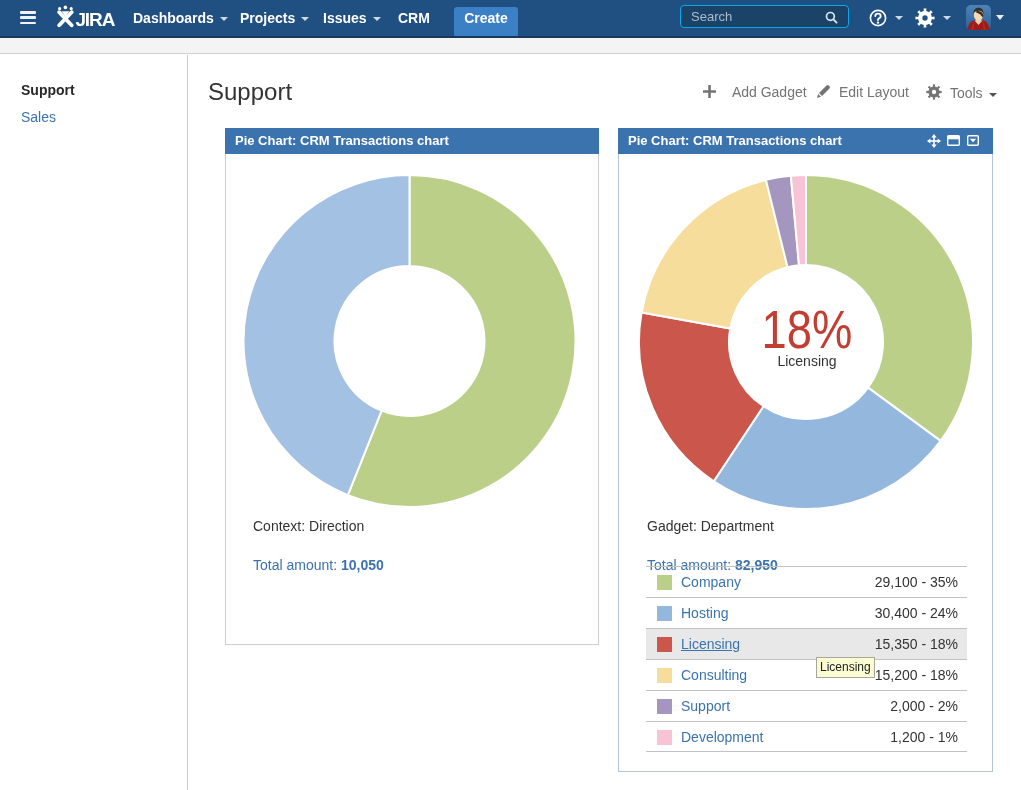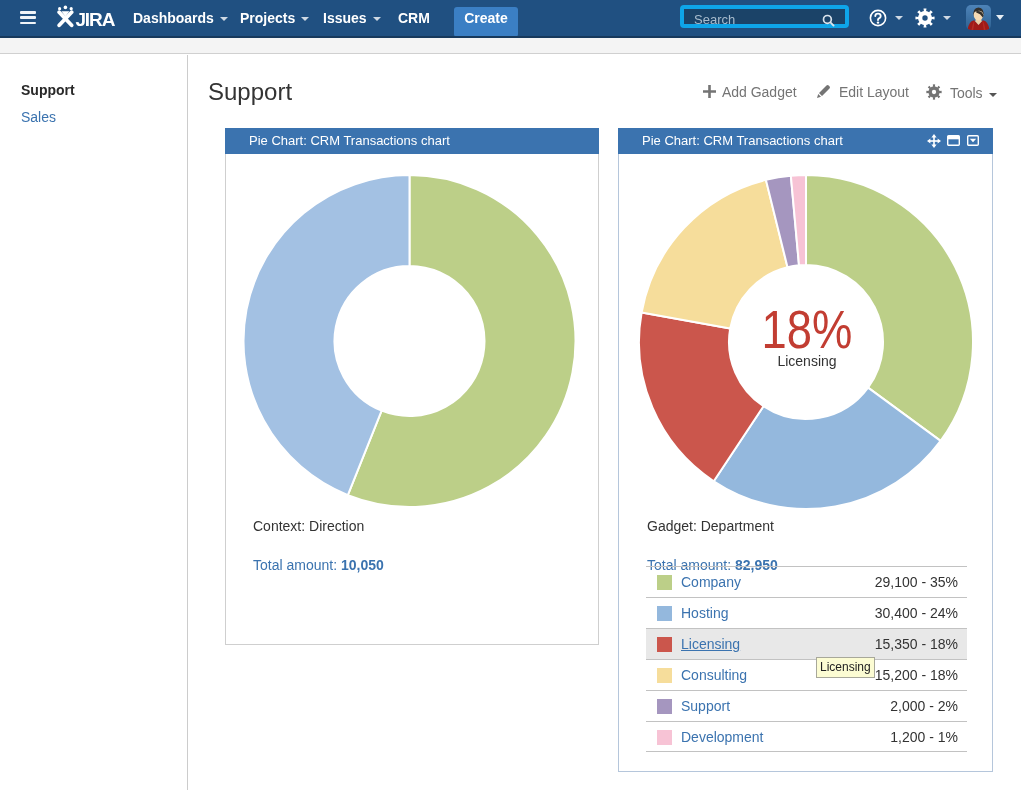--- a/index.html
+++ b/index.html
@@ -8,41 +8,41 @@
 #navbar { position:absolute; left:0; top:0; width:1021px; height:38px; background:#205081; border-bottom:0; }
 #navbar .inner { position:relative; width:100%; height:36px; }
 #navbar .bborder { position:absolute; left:0; top:36px; width:100%; height:2px; background:#17395c; }
 #burger { position:absolute; left:20px; top:11px; width:16px; height:13px; }
 #burger span { position:absolute; left:0; width:16px; height:2.5px; background:#f0f4f8; border-radius:1px; }
 #logo { position:absolute; left:57px; top:4px; height:28px; }
 #logo svg { display:block; }
 .navitem { position:absolute; top:0; height:36px; line-height:36px; color:#fff; font-size:14px; font-weight:bold; white-space:nowrap; }
 .caretw { display:inline-block; width:0; height:0; border-left:4px solid transparent; border-right:4px solid transparent; border-top:4px solid #cfd9e4; vertical-align:2px; margin-left:6px; }
 #btn-create { position:absolute; left:454px; top:7px; width:64px; height:30px; background:#3b7fc4; border-radius:3px; color:#fff; font-size:14px; font-weight:bold; text-align:center; line-height:22px; }
-#searchbox { position:absolute; left:680px; top:5px; width:169px; height:23px; background:#1b4368; border:4px solid #0ea5e9; border-radius:4px; }
+#searchbox { position:absolute; left:680px; top:5px; width:169px; height:23px; background:#1b4368; border:1px solid #0ea5e9; border-radius:4px; }
 #searchbox .ph { position:absolute; left:10px; top:3px; font-size:13px; color:#a8bccd; }
 #nav-help { position:absolute; left:869px; top:9px; }
 #nav-gear { position:absolute; left:915px; top:8px; }
 #avatarbox { position:absolute; left:966px; top:5px; width:25px; height:25px; border-radius:5px; background:linear-gradient(#4d83b8,#2e6191); overflow:hidden; }
 #avatar { position:absolute; left:0; top:0; width:25px; height:25px; }
 
 #strip { position:absolute; left:0; top:38px; width:1021px; height:16px; background:#f4f4f4; border-bottom:1px solid #d0d0d0; }
 
 #sidebar { position:absolute; left:0; top:55px; width:188px; height:735px; background:#fff; border-right:1px solid #cccccc; }
 #sidebar .sb1 { position:absolute; left:21px; top:27px; font-size:14px; font-weight:bold; color:#292929; }
 #sidebar .sb2 { position:absolute; left:21px; top:54px; font-size:14px; color:#3b73af; }
 
 #pgtitle { position:absolute; left:208px; top:78px; font-size:24px; color:#333; }
 .tbtn { position:absolute; top:84px; font-size:14px; color:#747474; white-space:nowrap; }
 .caretd { display:inline-block; width:0; height:0; border-left:4px solid transparent; border-right:4px solid transparent; border-top:4px solid #555; vertical-align:1px; margin-left:3px; }
 
 .gadget { position:absolute; background:#fff; }
 #g1 { left:225px; top:128px; width:374px; height:517px; border:1px solid #cfcfcf; }
 #g2 { left:618px; top:128px; width:375px; height:644px; border:1px solid #b5c6db; }
-.ghead { position:absolute; left:-1px; top:-1px; right:-1px; height:26px; background:#3b73af; color:#fff; font-size:13px; font-weight:normal; line-height:26px; padding-left:24px; }
+.ghead { position:absolute; left:-1px; top:-1px; right:-1px; height:26px; background:#3b73af; color:#fff; font-size:13px; font-weight:bold; line-height:26px; padding-left:10px; }
 .gicons { position:absolute; right:14px; top:7px; }
 .gicons svg { margin-left:3px; vertical-align:top; }
 .ctxline { position:absolute; font-size:14px; color:#333; }
 .totline { position:absolute; font-size:14px; color:#3b73af;margin-top:20px; }
 .totline b { font-weight:bold; }
 
 .lgd { position:absolute; }
 .lrow { position:relative; height:31px; border-top:1px solid #c2c2c2; }
 .lrow.last { border-bottom:1px solid #c2c2c2; }
 .lrow .sq { position:absolute; left:11px; top:8px; width:15px; height:15px; }
@@ -128,21 +128,21 @@
 <div id="strip"></div>
 <div id="sidebar">
   <div class="sb1">Support</div>
   <div class="sb2">Sales</div>
 </div>
 <div id="pgtitle">Support</div>
 <div class="tbtn" style="left:703px">
   <svg width="13" height="13" viewBox="0 0 13 13" style="vertical-align:-1px">
       <path d="M5.2 0 h2.6 v5.2 h5.2 v2.6 h-5.2 v5.2 h-2.6 v-5.2 h-5.2 v-2.6 h5.2 z" fill="#747474"></path>
     </svg>
-  <span style="margin-left:2px">Add Gadget</span>
+  <span style="margin-left:12px">Add Gadget</span>
 </div>
 <div class="tbtn" style="left:817px">
   <svg width="14" height="14" viewBox="0 0 14 14" style="vertical-align:-1px">
       <path d="M0 14 L1.2 10 L4 12.8 Z M2 9 L9.5 1.5 Q10.5 0.5 11.7 1.5 L12.5 2.3 Q13.5 3.5 12.5 4.5 L5 12 Z" fill="#747474"></path>
     </svg>
   <span style="margin-left:4px">Edit Layout</span>
 </div>
 <div class="tbtn" style="left:926px">
   <svg width="16" height="16" viewBox="0 0 20 20" style="vertical-align:-2px">
     <path d="M 19.48 8.50 A 9.6 9.6 0 0 1 19.48 11.50 L 16.91 11.10 A 7.0 7.0 0 0 1 15.66 14.11 L 17.77 15.64 A 9.6 9.6 0 0 1 15.64 17.77 L 14.11 15.66 A 7.0 7.0 0 0 1 11.10 16.91 L 11.50 19.48 A 9.6 9.6 0 0 1 8.50 19.48 L 8.90 16.91 A 7.0 7.0 0 0 1 5.89 15.66 L 4.36 17.77 A 9.6 9.6 0 0 1 2.23 15.64 L 4.34 14.11 A 7.0 7.0 0 0 1 3.09 11.10 L 0.52 11.50 A 9.6 9.6 0 0 1 0.52 8.50 L 3.09 8.90 A 7.0 7.0 0 0 1 4.34 5.89 L 2.23 4.36 A 9.6 9.6 0 0 1 4.36 2.23 L 5.89 4.34 A 7.0 7.0 0 0 1 8.90 3.09 L 8.50 0.52 A 9.6 9.6 0 0 1 11.50 0.52 L 11.10 3.09 A 7.0 7.0 0 0 1 14.11 4.34 L 15.64 2.23 A 9.6 9.6 0 0 1 17.77 4.36 L 15.66 5.89 A 7.0 7.0 0 0 1 16.91 8.90 Z" fill="#747474"></path>

